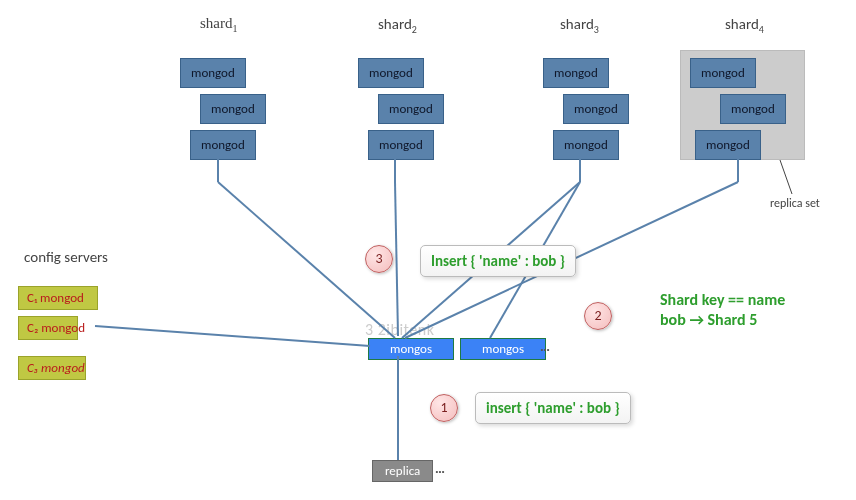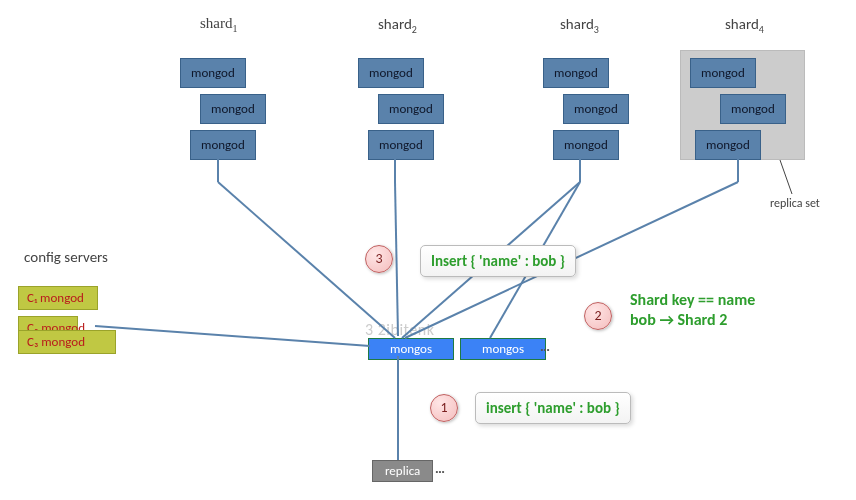--- a/index.html
+++ b/index.html
@@ -182,35 +182,35 @@
 
 <div class="el mongod" style="left:690px; top:58px;">mongod</div>
 <div class="el mongod" style="left:720px; top:94px;">mongod</div>
 <div class="el mongod" style="left:695px; top:130px;">mongod</div>
 
 <div class="el replica-label" style="left:770px; top:196px;">replica set</div>
 
 <div class="el side-label" style="left:17px; top:248px;margin-left:7px;">config servers</div>
 <div class="el config" style="left:18px; top:286px; width:80px;">C₁ mongod</div>
 <div class="el config" style="left:18px; top:316px; width:60px;">C₂ mongod</div>
-<div class="el config" style="left:18px; top:330px; width:98px;">C₃ mongod</div>
+<div class="el config" style="left:18px; top:356px; width:68px;font-style:italic;">C₃ mongod</div>
 
 <div class="el watermark" style="left:365px; top:320px;">3 2ibitenk</div>
 
 <div class="el mongos" style="left:368px; top:338px;">mongos</div>
 <div class="el mongos" style="left:460px; top:338px;">mongos</div>
 <div class="el ellipsis" style="left:540px; top:338px;">…</div>
 
 <div class="el client" style="left:372px; top:460px;">replica</div>
 <div class="el ellipsis" style="left:435px; top:460px;">…</div>
 
 <div class="el step-badge" style="left:365px; top:245px;">3</div>
 <div class="el step-badge" style="left:584px; top:302px;">2</div>
 <div class="el step-badge" style="left:430px; top:394px;">1</div>
 
 <div class="el callout" style="left:420px; top:245px;">Insert { 'name' : bob }</div>
 
-<div class="el callout2" style="left:630px; top:290px;">
+<div class="el callout2" style="left:660px; top:290px;">
   <div>Shard key == name</div>
-  <div>bob → Shard 2</div>
+  <div>bob → Shard 5</div>
 </div>
 
 <div class="el callout" style="left:475px; top:392px;">insert { 'name' : bob }</div>
 
 </body></html>

